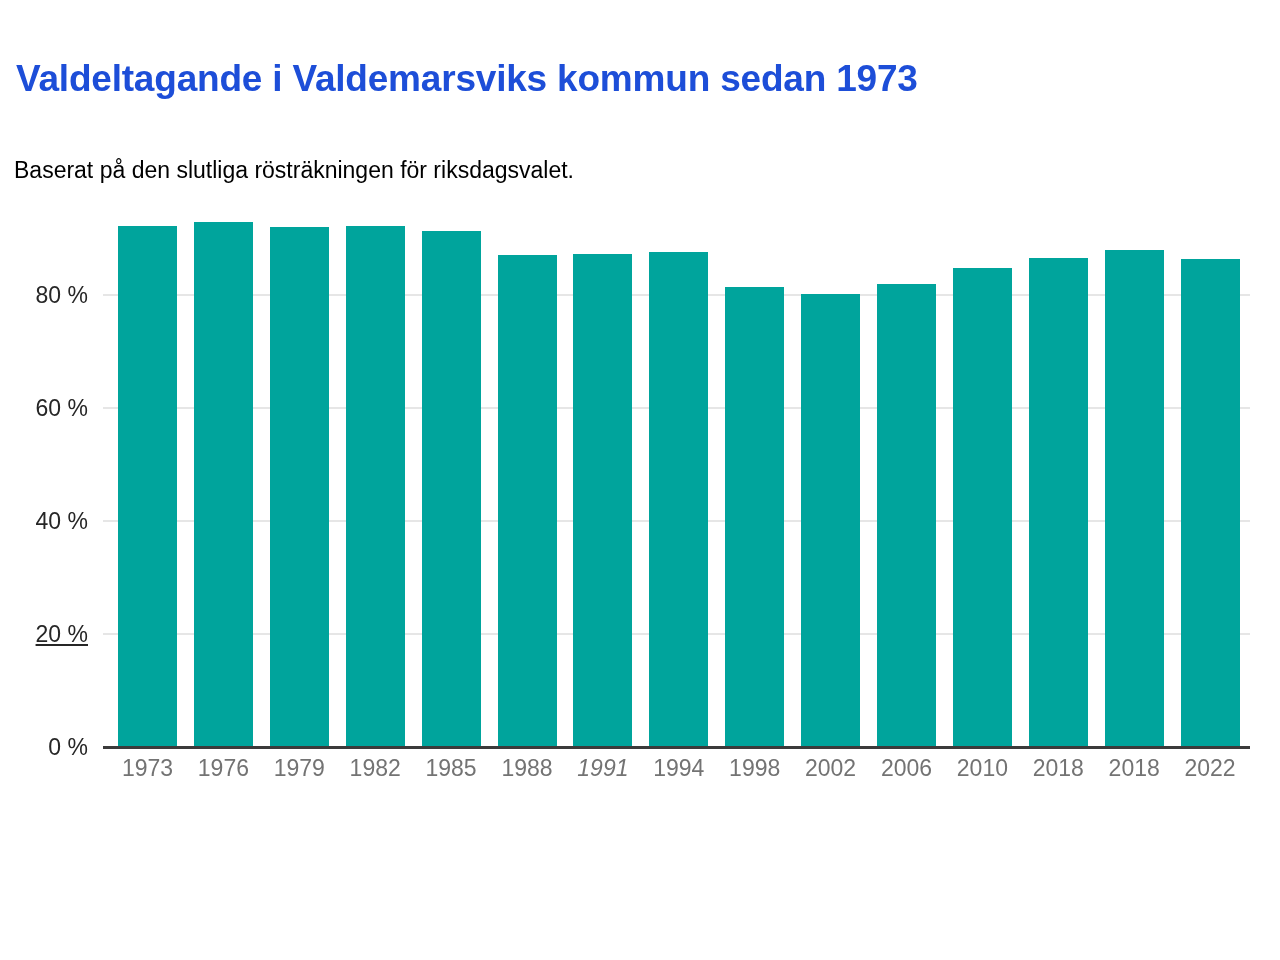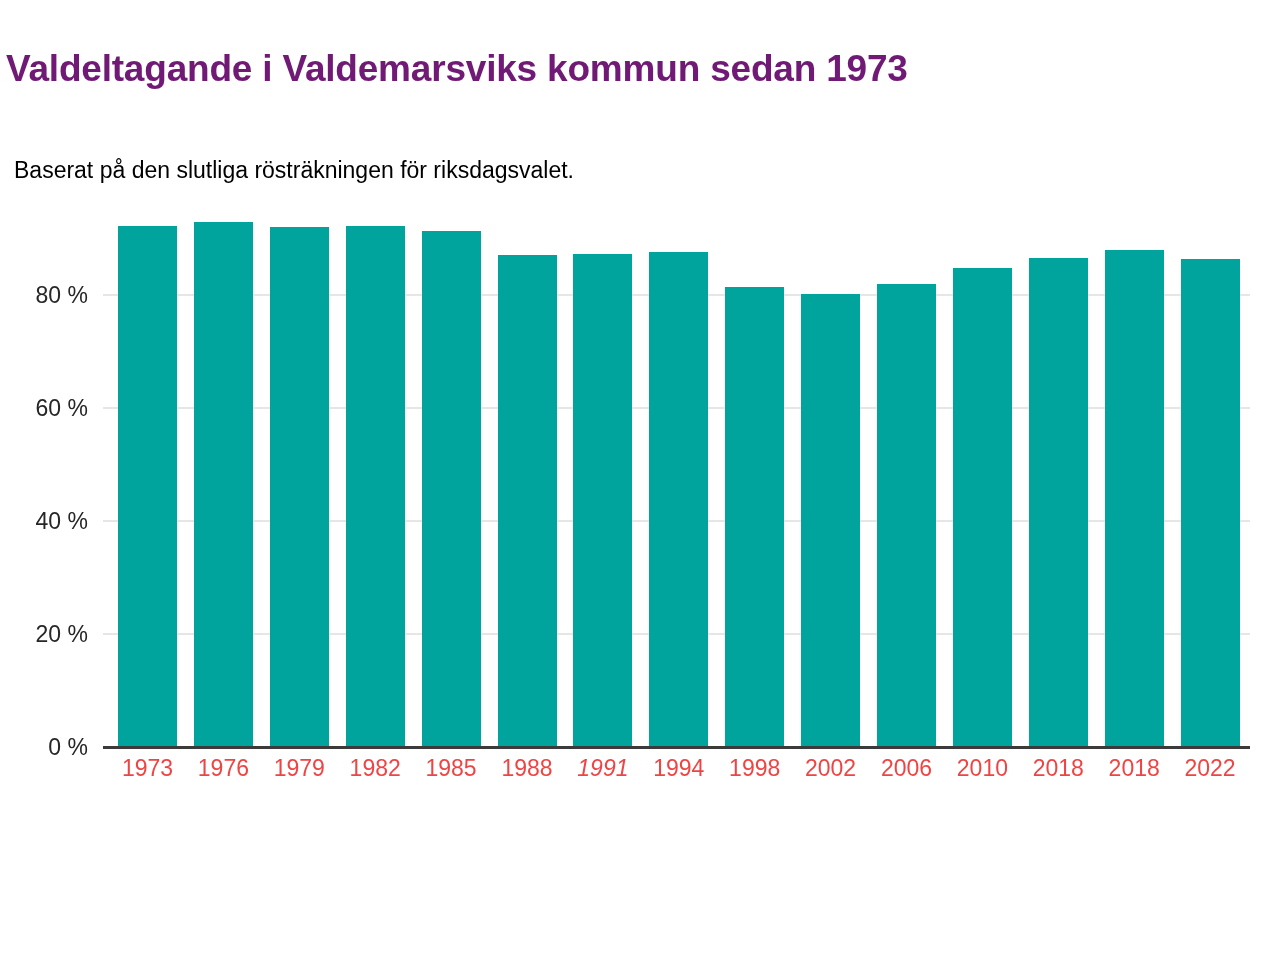--- a/index.html
+++ b/index.html
@@ -29,22 +29,22 @@
     position: absolute;
     left: 6px;
     top: 48px;
     width: 1250px;
   }
   .chart-title {
     font-size: 37px;
     font-weight: bold;
     line-height: 1.15;
     letter-spacing: -0.2px;
-    color: #701a75;
-    margin: 0;
+    color: #1d4ed8;
+    margin: 10px;
     white-space: nowrap;
   }
   .chart-subtitle {
     font-size: 23px;
     font-weight: normal;
     line-height: 1.2;
     color: #000000;
     margin: 8px;
     position: absolute;
     top: 101px;
@@ -99,21 +99,21 @@
   .bar {
     position: absolute;
     background: #00a49c;
     bottom: 213px; 
   }
 
   .xlabel {
     position: absolute;
     top: 757px;
     font-size: 23px;
-    color: #ef4444;
+    color: #737373;
     text-align: center;
     line-height: 1;
     white-space: nowrap;
   }
 
   
   .footer {
     position: absolute;
     right: 14px;
     top: 861px;
@@ -147,21 +147,21 @@
 
   <div class="plot">
     <div class="grid-layer" id="grid-layer">
         <div class="gridline" style="top: 633px;"></div>
         <div class="gridline" style="top: 520px;"></div>
         <div class="gridline" style="top: 407px;"></div>
         <div class="gridline" style="top: 294px;"></div>
       </div>
     <div class="ticklabel-layer" id="ylabel-layer">
         <div class="ylabel" style="top: 736px;">0 %</div>
-        <div class="ylabel" style="top: 623px;">20 %</div>
+        <div class="ylabel" style="top: 623px; text-decoration: underline;">20 %</div>
         <div class="ylabel" style="top: 510px;">40 %</div>
         <div class="ylabel" style="top: 397px;">60 %</div>
         <div class="ylabel" style="top: 284px;">80 %</div>
       </div>
     <div class="bars-layer" id="bars-layer">
         <div class="bar" title="1973: 92.2 %" style="left: 118px; width: 59px; height: 520.93px; background: rgb(0, 164, 156);"></div>
         <div class="bar" title="1976: 92.9 %" style="left: 193.9px; width: 59px; height: 524.885px; background: rgb(0, 164, 156);"></div>
         <div class="bar" title="1979: 92 %" style="left: 269.8px; width: 59px; height: 519.8px; background: rgb(0, 164, 156);"></div>
         <div class="bar" title="1982: 92.2 %" style="left: 345.7px; width: 59px; height: 520.93px; background: rgb(0, 164, 156);"></div>
         <div class="bar" title="1985: 91.3 %" style="left: 421.6px; width: 59px; height: 515.845px; background: rgb(0, 164, 156);"></div>

